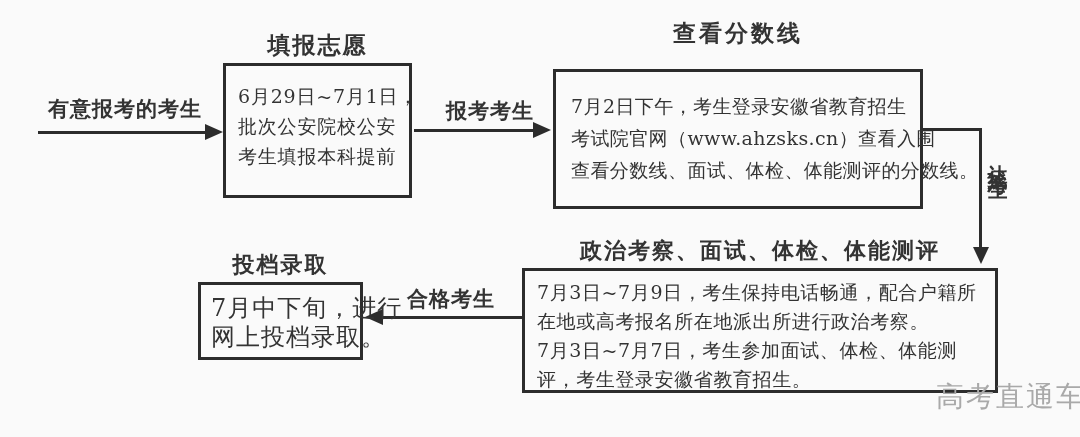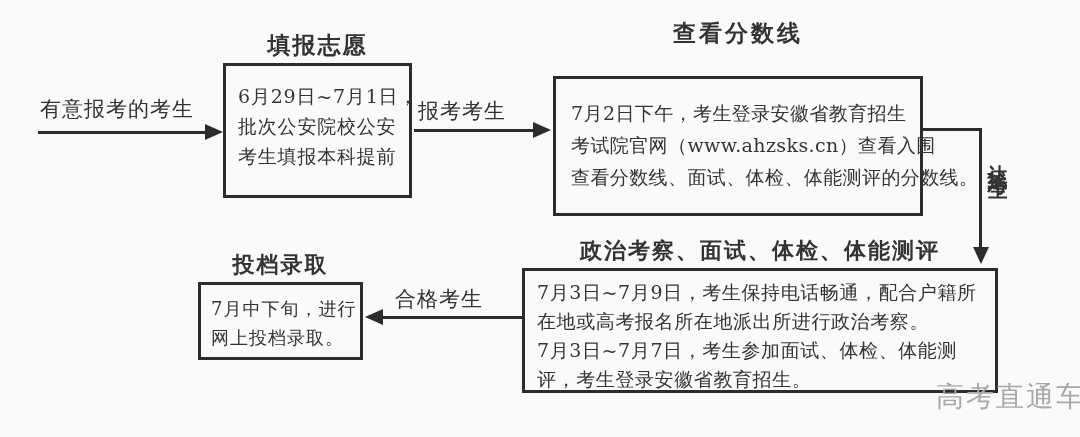--- a/index.html
+++ b/index.html
@@ -15,24 +15,24 @@
   }
   .canvas{
     position:relative;
     width:1080px;height:437px;
     background:var(--background);
     overflow:hidden;
     color:var(--text);
   }
   .lbl{
     position:absolute;
-    font-weight:400;
+    font-weight:700;
     font-size:21px;
     letter-spacing:1px;
-    text-align:left;
+    text-align:right;
     color:var(--text);
     white-space:nowrap;
   }
   .box-title{
     position:absolute;
     font-weight:700;
     font-size:22px;
     letter-spacing:2px;
     text-align:center;
     color:var(--text);
@@ -91,21 +91,21 @@
     font-size:28px;
     letter-spacing:2px;
     color:var(--watermark);
     white-space:nowrap;
     z-index:5;
   }
   
   .body-fill  {padding:15px 12px 0; font-size:19px; line-height:30px; letter-spacing:0.8px;}
   .body-check {padding:18px 15px 0; font-size:19px; line-height:32px; letter-spacing:0.4px;}
   .body-assess{padding:7px 12px 0;  font-size:19px; line-height:29px; letter-spacing:0.6px;}
-  .body-admit {padding:9px 10px 0;  font-size:18px; line-height:29px; letter-spacing:1px;}
+  .body-admit {padding:9px 10px 0;  font-size:24px; line-height:29px; letter-spacing:1px;}
 </style>
 </head>
 <body>
 
 <div class="canvas">
 
   <div class="lbl" style="left:40px;top:95px;width:162px">有意报考的考生</div>
   <div class="hline" style="left:38px;top:131px;width:168px"></div>
   <div class="tri tri-right" style="left:205px;top:124px"></div>
 
@@ -116,21 +116,21 @@
       <div class="line">批次公安院校公安</div>
       <div class="line">考生填报本科提前</div>
     </div>
   </div>
 
   <div class="lbl" style="left:418px;top:97px;width:116px">报考考生</div>
   <div class="hline" style="left:414px;top:129px;width:120px"></div>
   <div class="tri tri-right" style="left:533px;top:122px"></div>
 
   <div class="box-title" style="left:553px;top:18px;width:370px;font-size:23px;letter-spacing:3px">查看分数线</div>
-  <div class="box" style="left:553px;top:76px;width:370px;height:140px">
+  <div class="box" style="left:553px;top:69px;width:370px;height:140px">
     <div class="body body-check">
       <div class="line">7月2日下午，考生登录安徽省教育招生</div>
       <div class="line">考试院官网（www.ahzsks.cn）查看入围</div>
       <div class="line">查看分数线、面试、体检、体能测评的分数线。</div>
     </div>
   </div>
 
   <div class="hline" style="left:923px;top:128px;width:59px"></div>
   <div class="vline" style="left:979px;top:128px;height:121px"></div>
   <div class="tri tri-down" style="left:973px;top:247px"></div>

